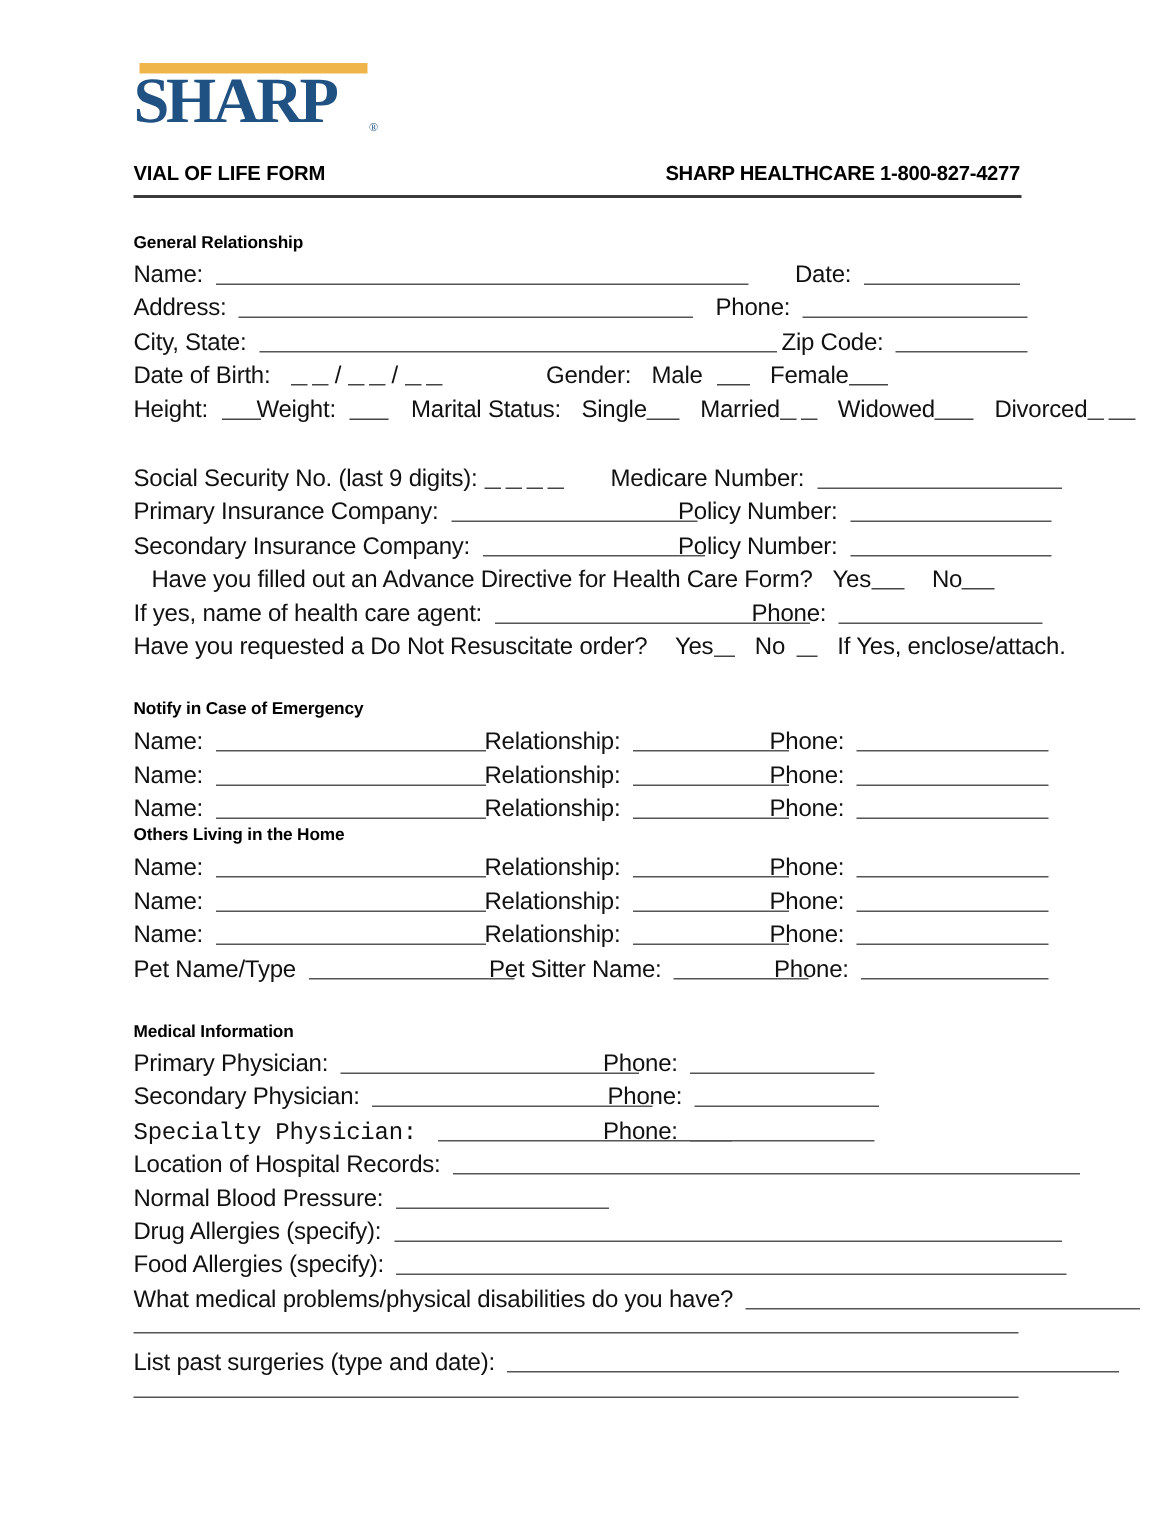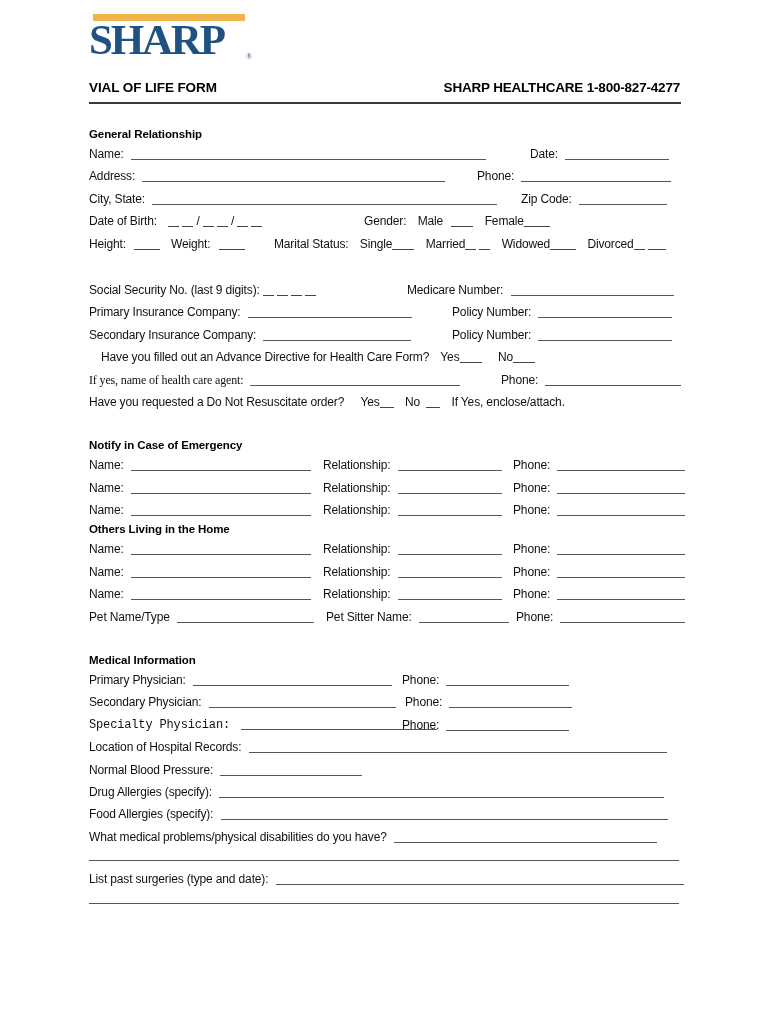--- a/index.html
+++ b/index.html
@@ -25,20 +25,21 @@
     left: 89px;
     top: 0;
     width: 592px;
   }
 
   
   .logo-block {
     position: relative;
     padding-top: 14px;
     height: 62px;
+    margin-top: 28px;
   }
   .logo-bar {
     position: absolute;
     left: 4px;
     top: 14px;
     width: 152px;
     height: 7px;
     background: #F0B54A;
   }
   .logo-word {
@@ -100,21 +101,21 @@
   .section-title {
     font-size: 11.5px;
     font-weight: bold;
     color: #000;
     letter-spacing: -0.1px;
     margin-bottom: 5px;
   }
   .row {
     position: relative;
     height: 22.4px;
-    font-size: 12px;
+    font-size: 16px;
     color: #111;
     white-space: nowrap;
     letter-spacing: -0.15px;
   }
   .row .seg {
     position: absolute;
     top: 2px;
   }
   .lbl { display: inline; }
 
@@ -290,21 +291,21 @@
         <span class="seg" style="left:12px;">
           <span class="lbl">Have you filled out an Advance Directive for Health Care Form?</span>
           <span class="gap5"></span>
           <span class="lbl">Yes</span><span class="tick w22"></span>
           <span class="gap5"></span><span class="gap5"></span>
           <span class="lbl">No</span><span class="tick w22"></span>
         </span>
       </div>
 
       <div class="row">
-        <span class="seg" style="left:0;font-family:Liberation Serif, serif;">
+        <span class="seg" style="left:0;">
           <span class="lbl">If yes, name of health care agent:</span>
           <span class="fill" style="width:210px;margin-left:4px;"></span>
         </span>
         <span class="seg" style="left:412px;">
           <span class="lbl">Phone:</span>
           <span class="fill" style="width:136px;margin-left:4px;"></span>
         </span>
       </div>
 
       <div class="row">

